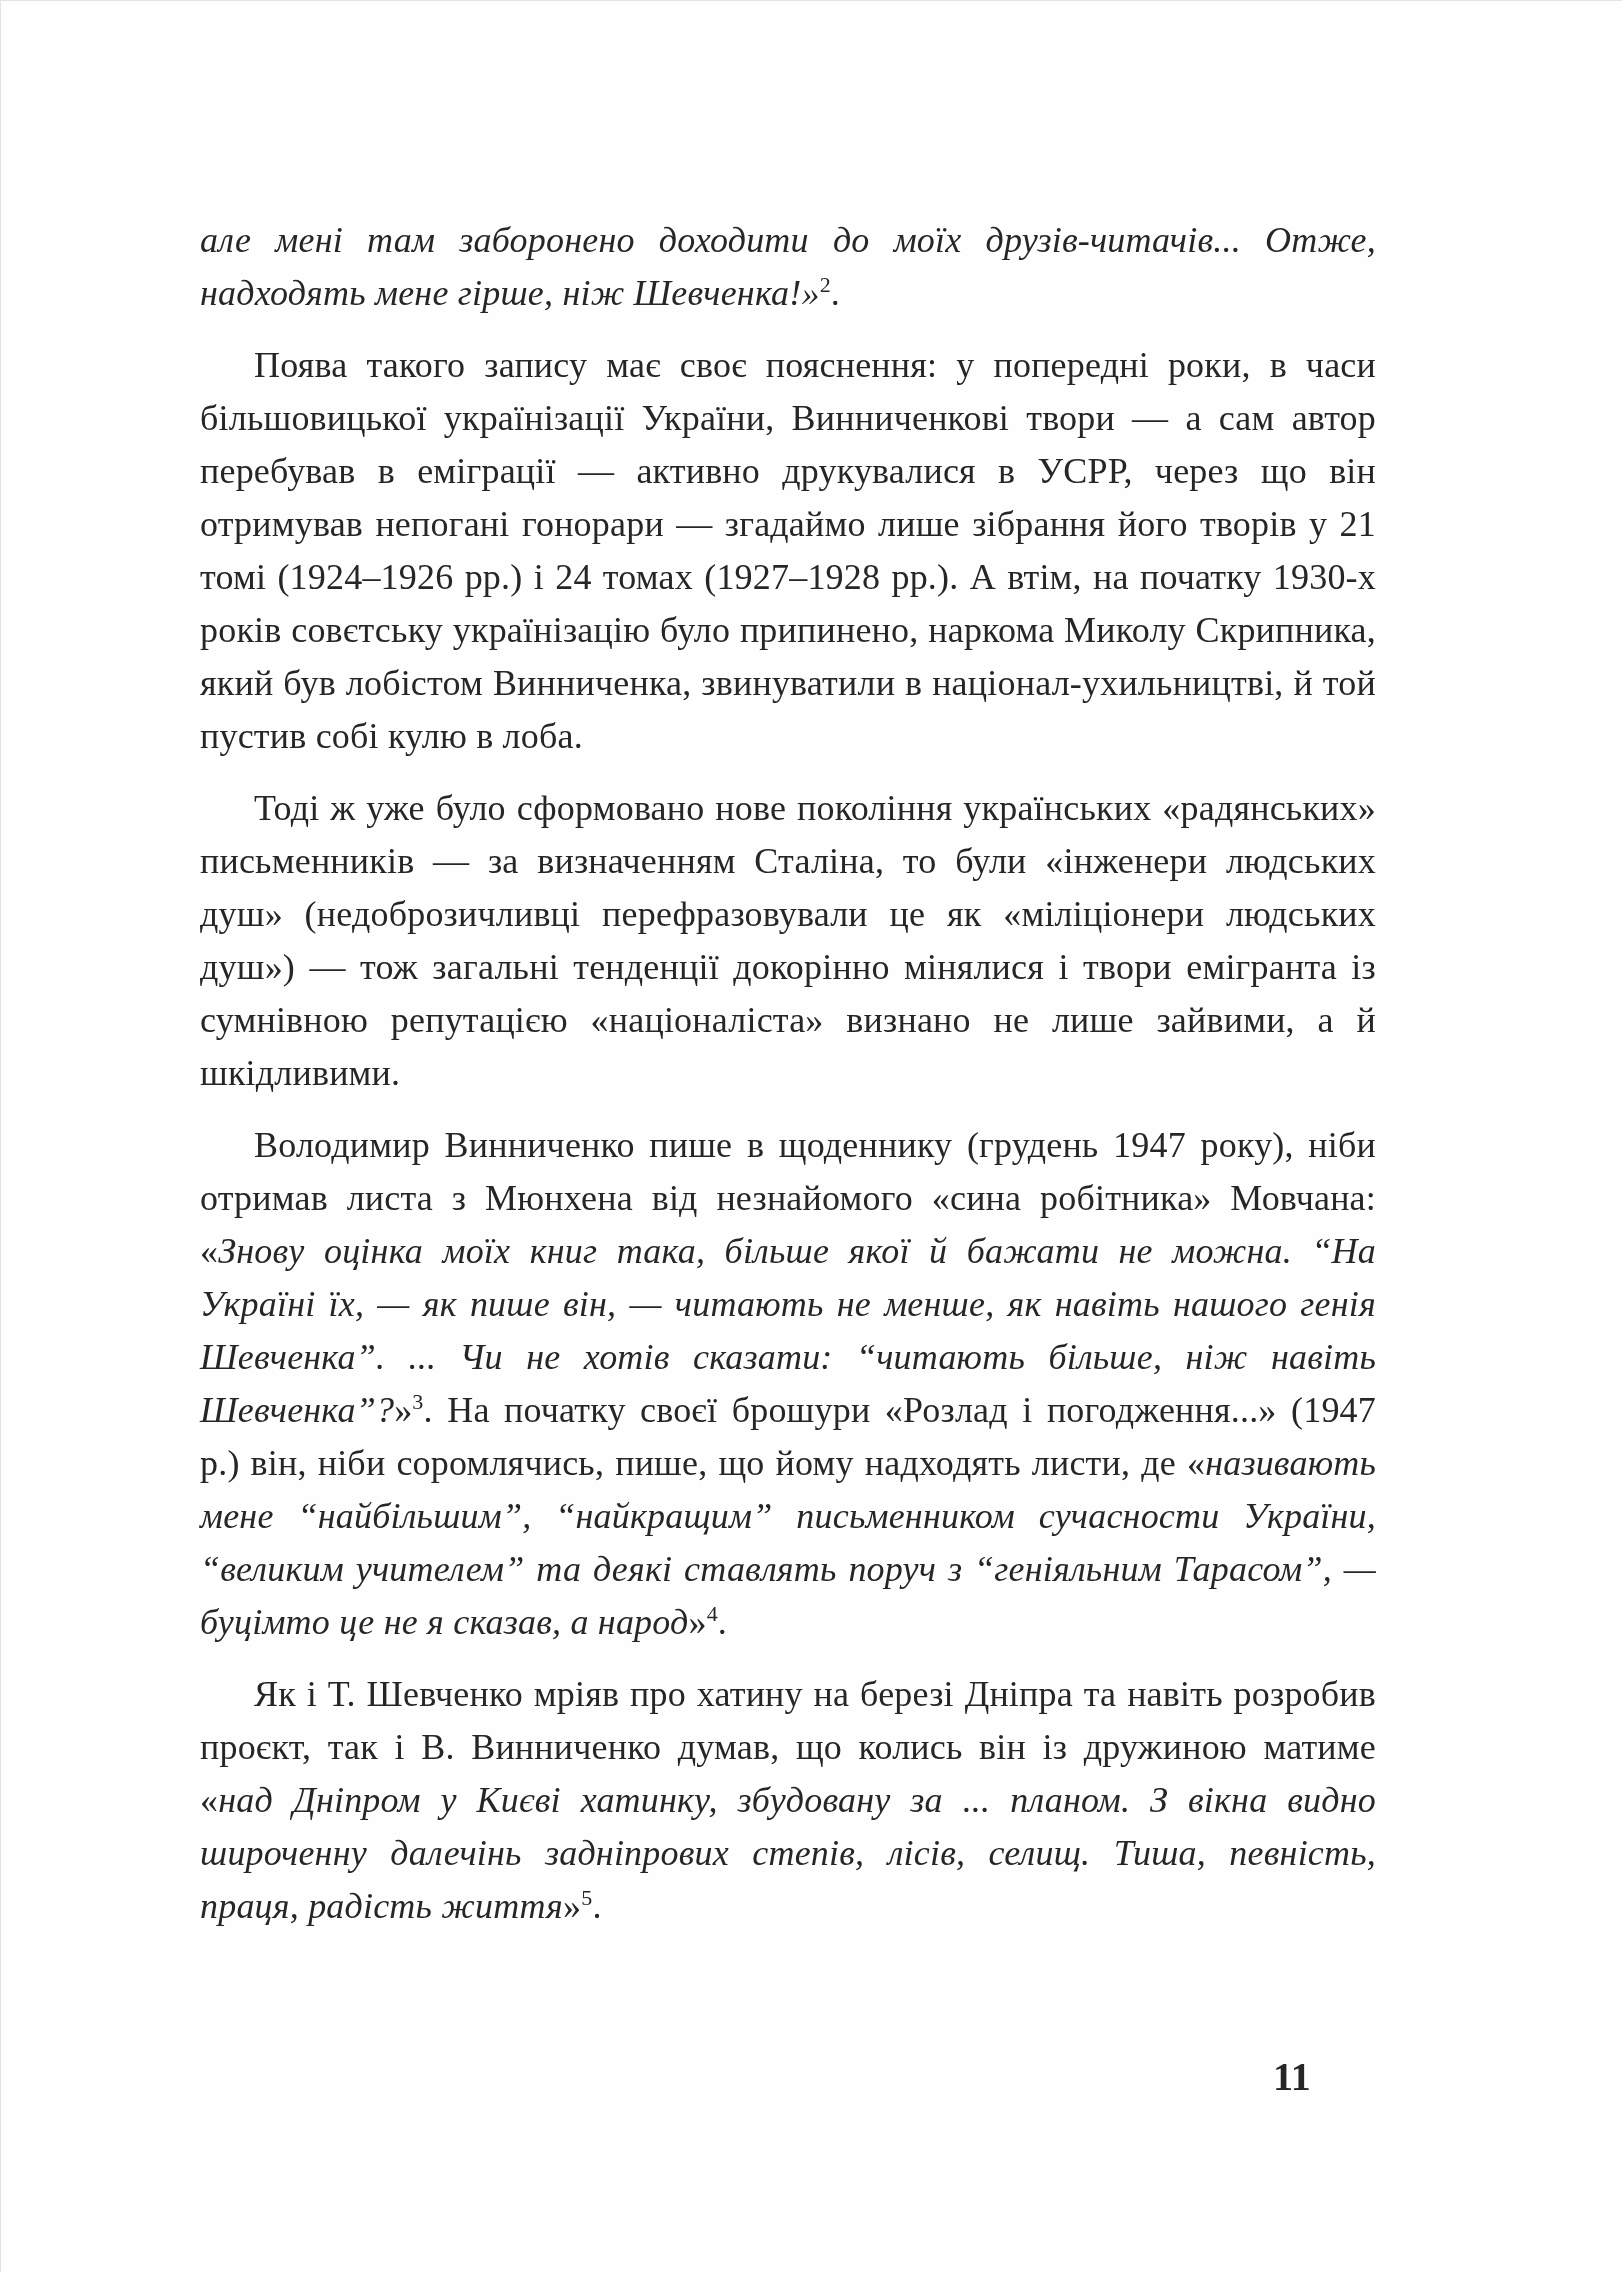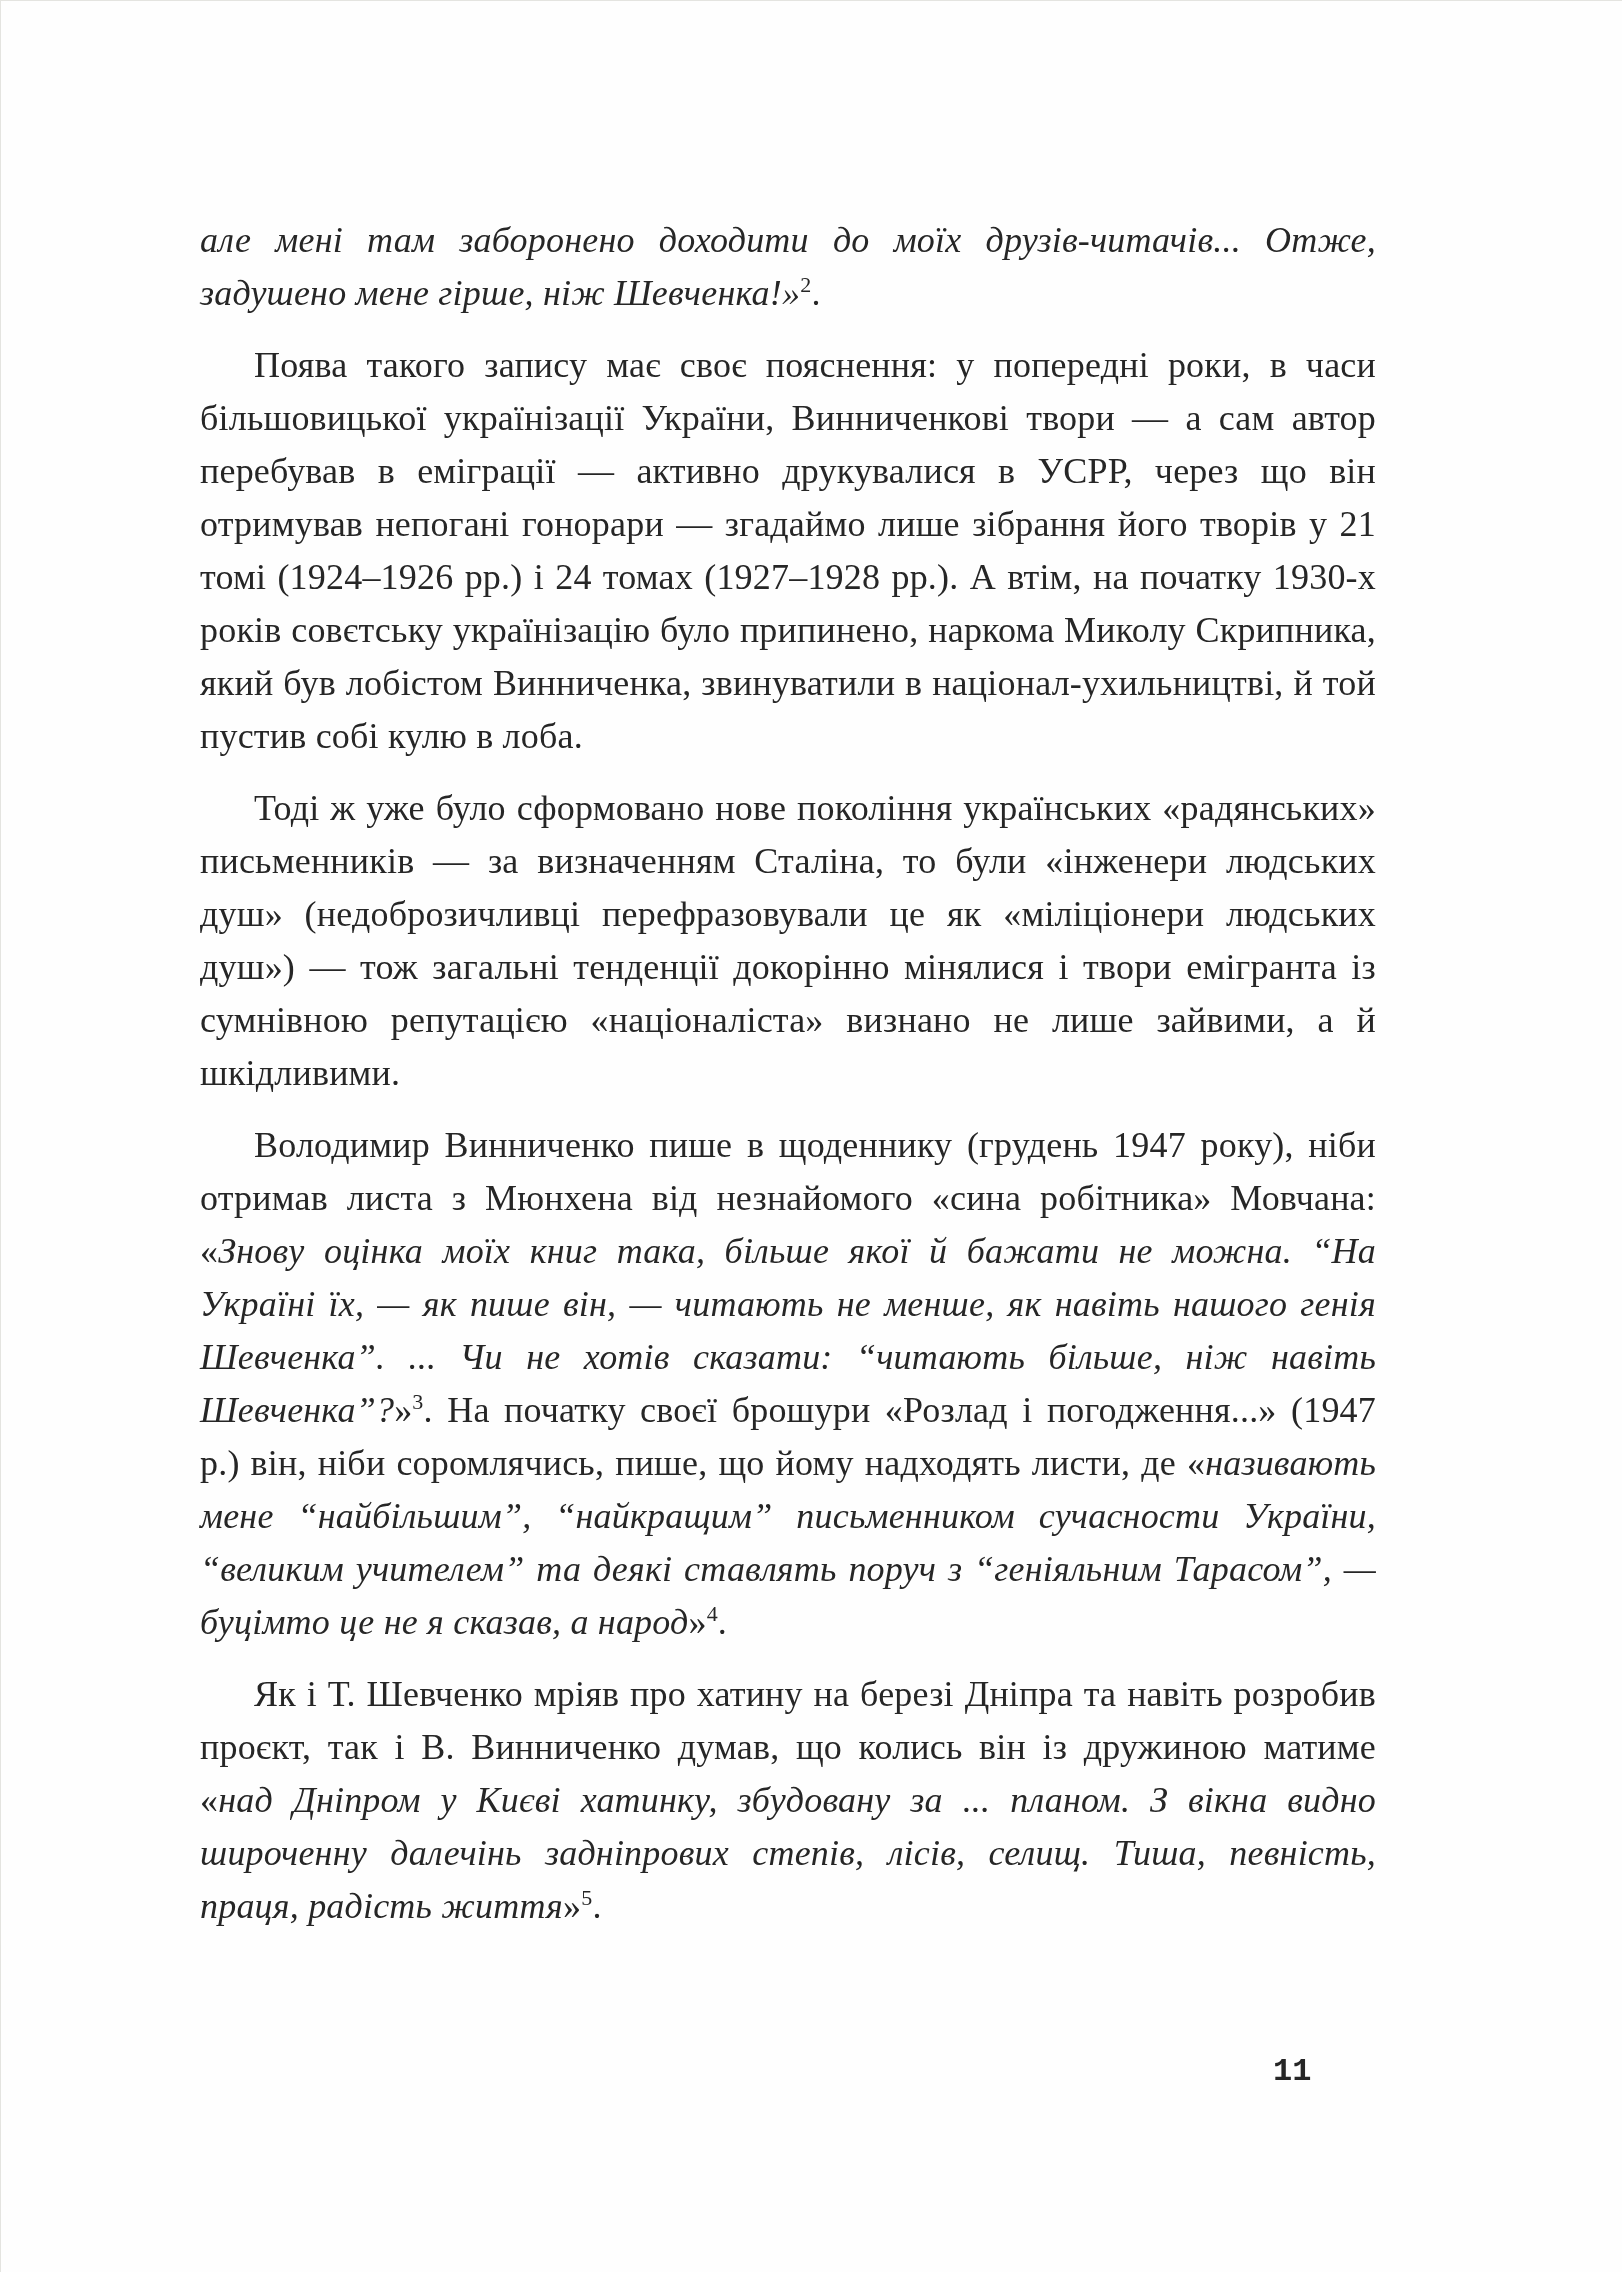--- a/index.html
+++ b/index.html
@@ -43,32 +43,31 @@
   .rm { font-style: normal; }
   sup {
     font-size: 22px;
     line-height: 0;
     vertical-align: super;
   }
   .page-number {
     position: absolute;
     left: 1272px;
     top: 2052px;
-    font-size: 32px;
+    font-size: 40px;
     font-weight: bold;
     color: #262626;
-    font-family: Liberation Mono, monospace;
   }
 </style>
 </head>
 <body>
 
 <div class="page">
   <main class="text-block">
-      <p class="para"><span class="it">але мені там заборонено доходити до моїх друзів-читачів... Отже, задушено мене гірше, ніж Шевченка!»</span><sup>2</sup><span class="rm">.</span></p>
+      <p class="para"><span class="it">але мені там заборонено доходити до моїх друзів-читачів... Отже, надходять мене гірше, ніж Шевченка!»</span><sup>2</sup><span class="rm">.</span></p>
       <p class="para indent"><span class="rm">Поява такого запису має своє пояснення: у попередні роки, в часи більшовицької українізації України, Винниченкові твори — а сам автор перебував в еміграції — активно друкувалися в УСРР, через що він отримував непогані гонорари — згадаймо лише зібрання його творів у 21 томі (1924–1926 рр.) і 24 томах (1927–1928 рр.). А втім, на початку 1930-х років совєтську українізацію було припинено, наркома Миколу Скрипника, який був лобістом Винниченка, звинуватили в націонал-ухильництві, й той пустив собі кулю в лоба.</span></p>
       <p class="para indent"><span class="rm">Тоді ж уже було сформовано нове покоління українських «радянських» письменників — за визначенням Сталіна, то були «інженери людських душ» (недоброзичливці перефразовували це як «міліціонери людських душ») — тож загальні тенденції докорінно мінялися і твори емігранта із сумнівною репутацією «націоналіста» визнано не лише зайвими, а й шкідливими.</span></p>
       <p class="para indent"><span class="rm">Володимир Винниченко пише в щоденнику (грудень 1947 року), ніби отримав листа з Мюнхена від незнайомого «сина робітника» Мовчана: «</span><span class="it">Знову оцінка моїх книг така, більше якої й бажати не можна. “На Україні їх, — як пише він, — читають не менше, як навіть нашого генія Шевченка”. ... Чи не хотів сказати: “читають більше, ніж навіть Шевченка”?</span><span class="rm">»</span><sup>3</sup><span class="rm">. На початку своєї брошури «Розлад і погодження...» (1947 р.) він, ніби соромлячись, пише, що йому надходять листи, де «</span><span class="it">називають мене “найбільшим”, “найкращим” письменником сучасности України, “великим учителем” та деякі ставлять поруч з “геніяльним Тарасом”, — буцімто це не я сказав, а народ</span><span class="rm">»</span><sup>4</sup><span class="rm">.</span></p>
       <p class="para indent"><span class="rm">Як і Т. Шевченко мріяв про хатину на березі Дніпра та навіть розробив проєкт, так і В. Винниченко думав, що колись він із дружиною матиме «</span><span class="it">над Дніпром у Києві хатинку, збудовану за ... планом. З вікна видно широченну далечінь задніпрових степів, лісів, селищ. Тиша, певність, праця, радість життя</span><span class="rm">»</span><sup>5</sup><span class="rm">.</span></p>
     </main>
   <div class="page-number">11</div>
 </div>
 
 
 </body></html>

